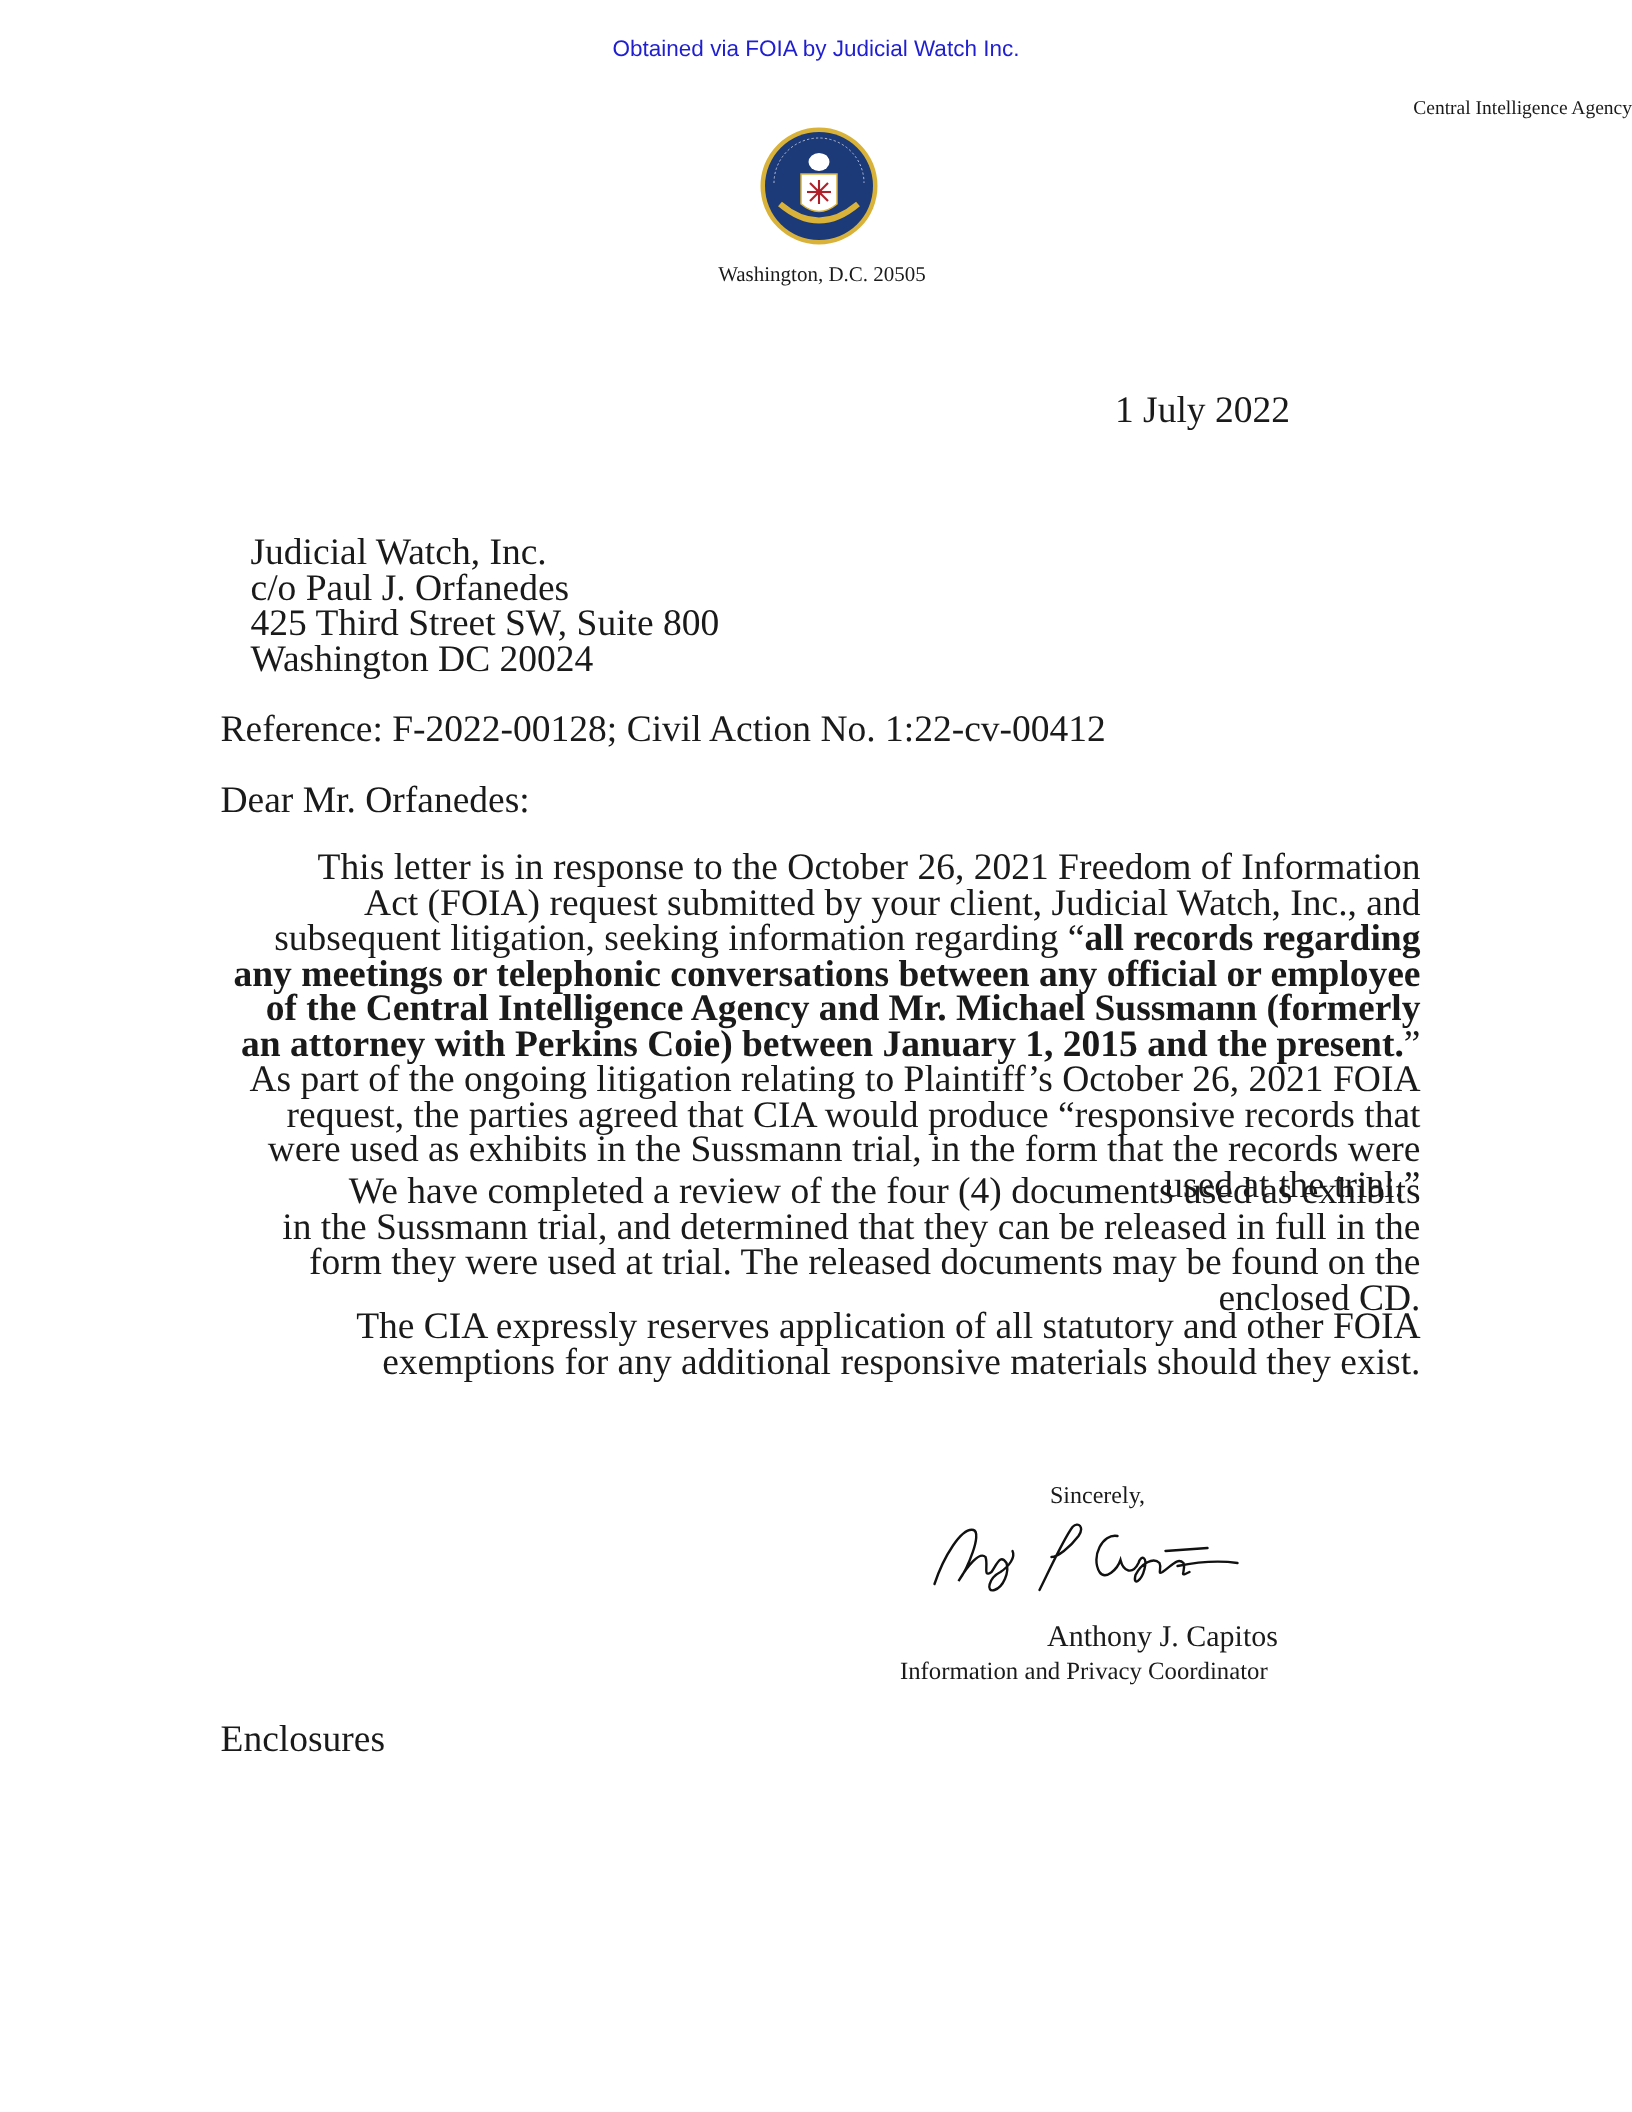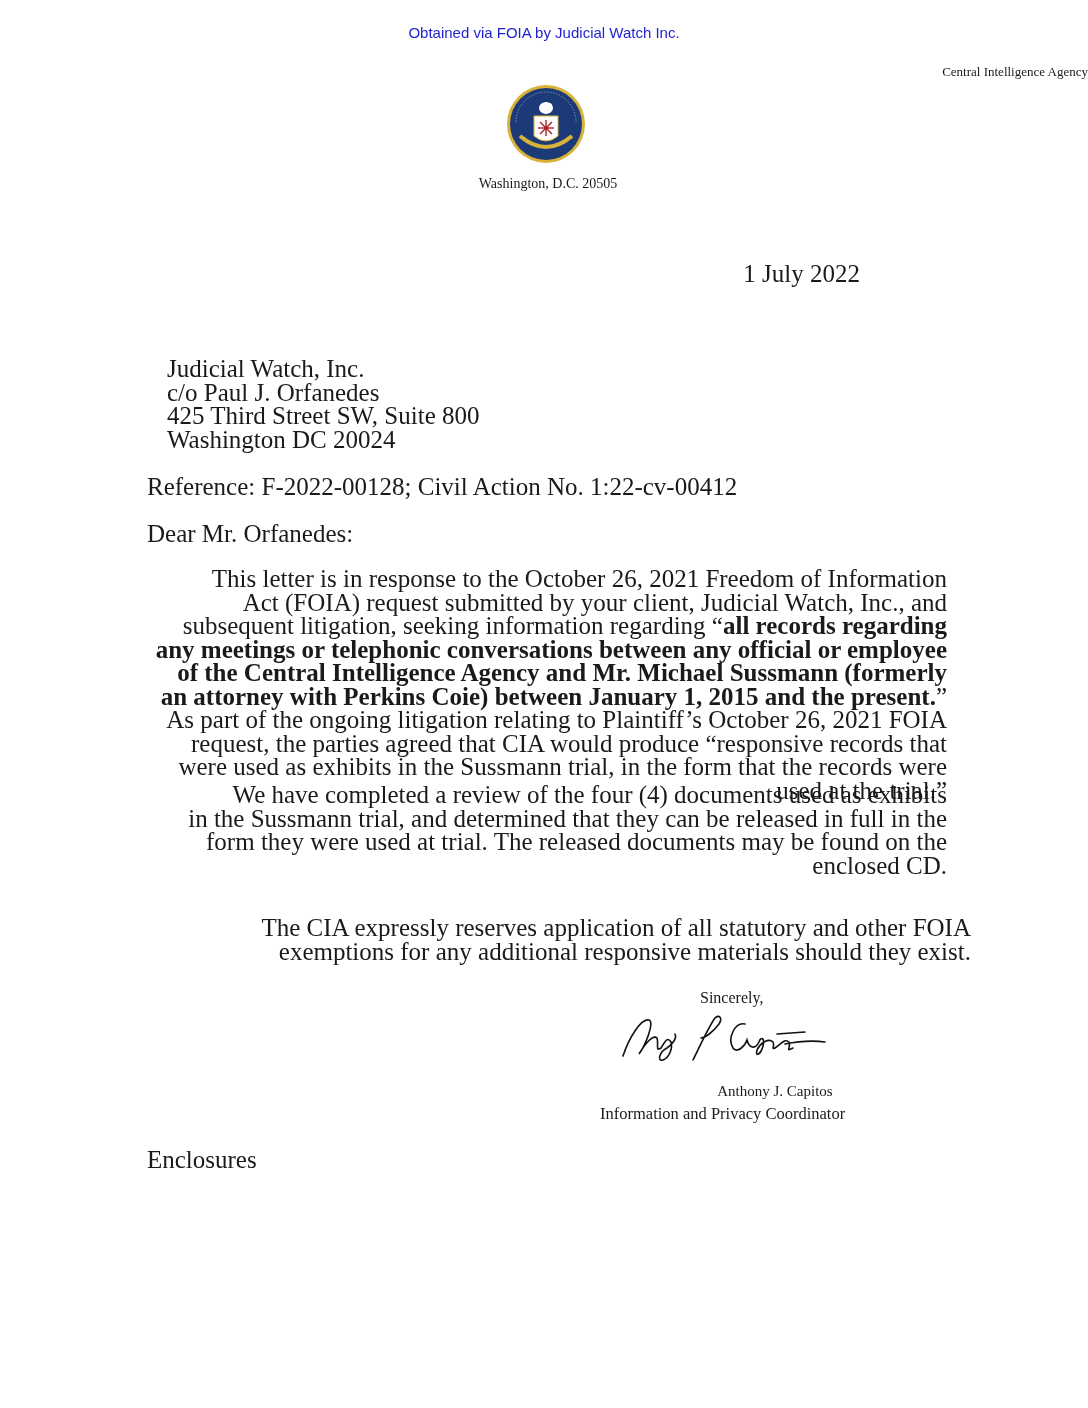--- a/index.html
+++ b/index.html
@@ -14,21 +14,21 @@
   .body-text { font-size:25px; line-height:23.5px; }
   #date { right:228px; top:262px; }
   #recipient { left:147px; top:357px; }
   #recipient div { height:23.5px;margin-left:20px; }
   #reference { left:147px; top:475px; }
   #salutation { left:147px; top:522px; }
   .para { left:147px; width:800px; text-align:right; }
   .para p { margin:0; text-indent:60px; }
   #para1 { top:567px; }
   #para2 { top:783px; }
-  #para3 { top:916px;margin-left:24px; }
+  #para3 { top:873px; }
   #closing { left:700px; top:986px;font-family:Liberation Serif, serif; }
   #signature { left:615px; top:1008px; width:270px; height:56px; }
   #signer-name { left:600px; width:350px; top:1080px; text-align:center; }
   #signer-title { left:600px; width:350px; top:1102px; text-align:left; }
   #enclosures { left:147px; top:1148px; }
   b { font-weight:bold; }
 </style>
 </head>
 <body>
 
@@ -86,16 +86,16 @@
 
 <div id="signature" class="abs">
   <svg width="270" height="56" viewBox="0 0 270 56" fill="none" stroke="#111" stroke-width="1.6" stroke-linecap="round">
     <path d="M8 48 C14 30 26 10 34 12 C40 14 30 38 24 46 C30 36 38 26 42 30 C44 36 40 44 46 40 C50 34 52 28 56 34 C58 40 54 50 48 52 C42 54 44 44 52 40 C58 36 62 30 60 26"></path>
     <path d="M78 52 C84 40 94 18 100 10 C104 6 108 10 104 16 C98 24 90 30 86 30"></path>
     <path d="M130 16 C120 14 112 30 118 40 C122 46 130 38 132 32 C134 40 140 42 144 34 C146 28 150 30 148 38 C146 46 140 50 142 42 C146 34 154 30 158 34 C160 38 156 42 160 40 C166 36 170 30 174 34 C176 40 170 44 178 40"></path>
     <path d="M162 26 L190 24 M170 36 C180 34 196 32 210 34"></path>
   </svg>
 </div>
 
-<div id="signer-name" class="abs body-text" style="font-size:15px;text-align:center;">Anthony J. Capitos</div>
+<div id="signer-name" class="abs body-text" style="font-size:20px;text-align:center;">Anthony J. Capitos</div>
 <div id="signer-title" class="abs body-text" style="font-size:16.5px;">Information and Privacy Coordinator</div>
 
 <div id="enclosures" class="abs body-text">Enclosures</div>
 
 </body></html>

